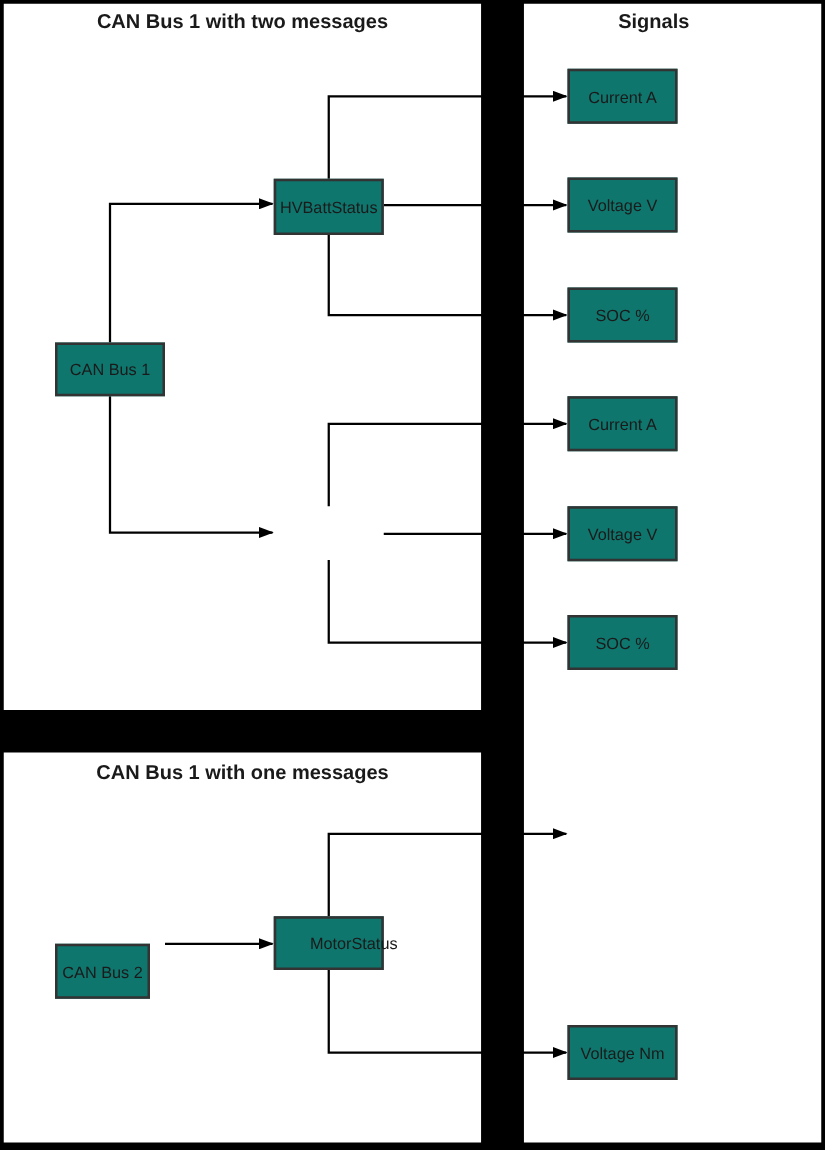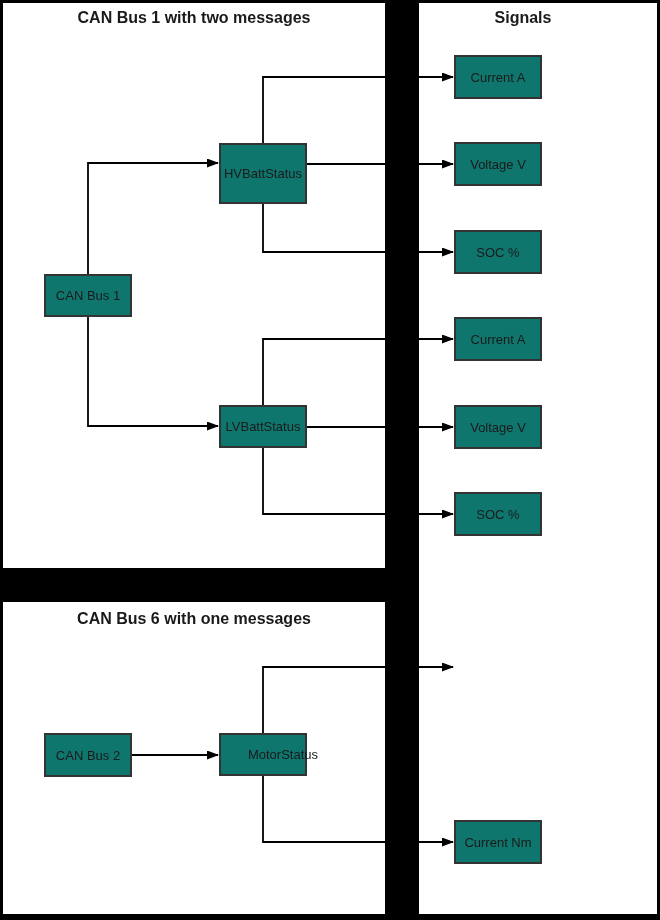--- a/index.html
+++ b/index.html
@@ -49,23 +49,23 @@
     box-sizing:border-box;
     display:flex;
     align-items:center;
     justify-content:center;
     font-size:13px;
     color:#1a1a1a;
     white-space:nowrap;
   }
   
   #node-can-bus-1{left:44px;top:274px;width:88px;height:43px;}
-  #node-hv-batt  {left:219px;top:143px;width:88px;height:61px;}
+  #node-hv-batt  {left:219px;top:143px;width:88px;height:45px;}
   #node-lv-batt  {left:219px;top:405px;width:88px;height:43px;}
-  #node-can-bus-2{left:44px;top:733px;width:88px;height:44px;}
+  #node-can-bus-2{left:44px;top:755px;width:76px;height:44px;}
   #node-motor    {left:219px;top:733px;width:88px;height:43px;padding-left:40px;}
   
   .signal-node{left:454px;width:88px;height:44px;}
   #sig-0{top:55px;}
   #sig-1{top:142px;}
   #sig-2{top:230px;}
   #sig-3{top:317px;}
   #sig-4{top:405px;}
   #sig-5{top:492px;}
   #sig-6{top:645px;}
@@ -95,30 +95,29 @@
     <path class="conn" d="M307 427 H453" marker-end="url(#arrow)"></path>
     <path class="conn" d="M263 448 V514 H453" marker-end="url(#arrow)"></path>
     <path class="conn" d="M132 755 H218" marker-end="url(#arrow)"></path>
     <path class="conn" d="M263 733 V667 H453" marker-end="url(#arrow)"></path>
     <path class="conn" d="M263 776 V842 H453" marker-end="url(#arrow)"></path>
 
     <rect x="385" y="0" width="34" height="920" fill="#000"></rect>
   </svg>
 
   <div class="panel-title" id="title-can1">CAN Bus 1 with two messages</div>
-  <div class="panel-title" id="title-can2">CAN Bus 6 with one messages</div>
+  <div class="panel-title" id="title-can2">CAN Bus 1 with one messages</div>
   <div class="panel-title" id="title-signals">Signals</div>
 
   <div class="node" id="node-can-bus-1">CAN Bus 1</div>
   <div class="node" id="node-hv-batt">HVBattStatus</div>
-  <div class="node" id="node-lv-batt">LVBattStatus</div>
   <div class="node" id="node-can-bus-2">CAN Bus 2</div>
   <div class="node" id="node-motor">MotorStatus</div>
 
   <div class="node signal-node" id="sig-0">Current A</div>
   <div class="node signal-node" id="sig-1">Voltage V</div>
   <div class="node signal-node" id="sig-2">SOC %</div>
   <div class="node signal-node" id="sig-3">Current A</div>
   <div class="node signal-node" id="sig-4">Voltage V</div>
   <div class="node signal-node" id="sig-5">SOC %</div>
-  <div class="node signal-node" id="sig-7">Current Nm</div>
+  <div class="node signal-node" id="sig-7">Voltage Nm</div>
 
 </div>
 
 </body></html>

